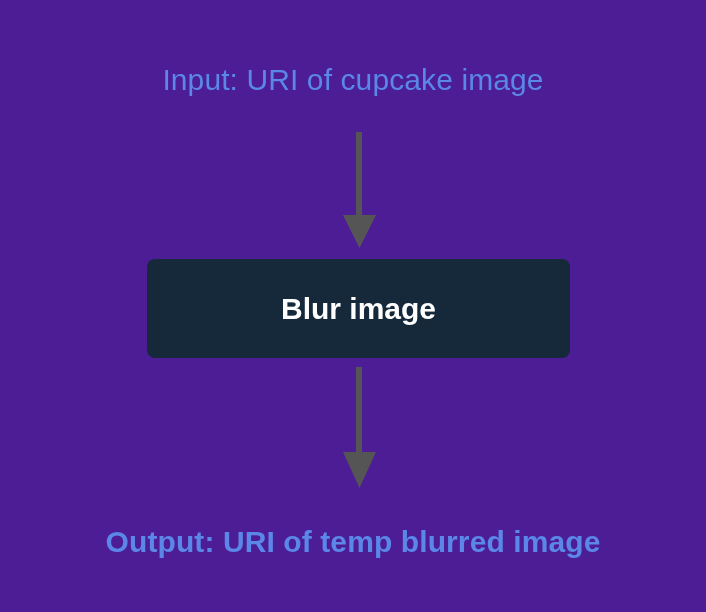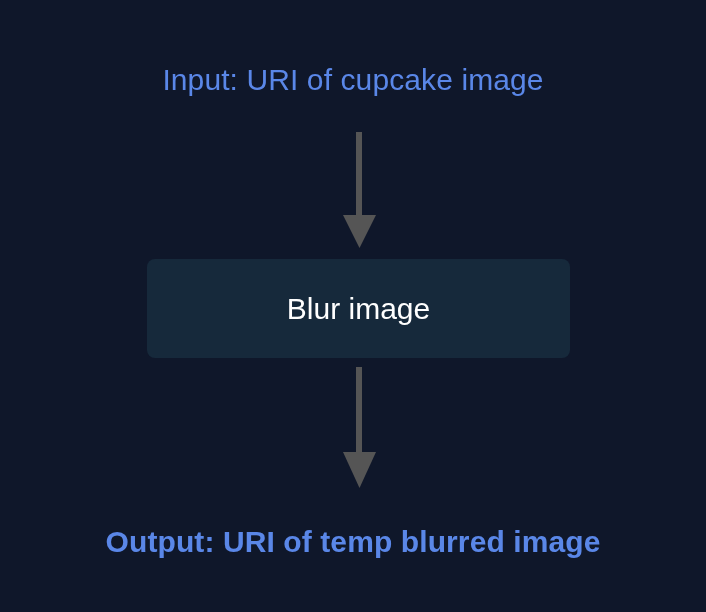--- a/index.html
+++ b/index.html
@@ -10,21 +10,21 @@
     width: 706px;
     height: 612px;
     background: #fbfbfb;
     font-family: "Liberation Sans", sans-serif;
     overflow: hidden;
   }
   #flow-canvas {
     position: relative;
     width: 706px;
     height: 612px;
-    background: #0f172a;
+    background: #4c1d95;
   }
   .node-label {
     position: absolute;
     width: 100%;
     left: 0;
     text-align: center;
     font-size: 30px;
     line-height: 1;
     letter-spacing: 0.1px;
     white-space: nowrap;
@@ -50,20 +50,21 @@
     display: flex;
     align-items: center;
     justify-content: center;
   }
   #process-box-label {
     color: #ffffff;
     font-size: 30px;
     line-height: 1;
     white-space: nowrap;
     font-family: "Liberation Sans", sans-serif;
+    font-weight: bold;
   }
   .edge-arrow {
     position: absolute;
     left: 0;
     top: 0;
     width: 706px;
     height: 612px;
     pointer-events: none;
   }
 </style>

